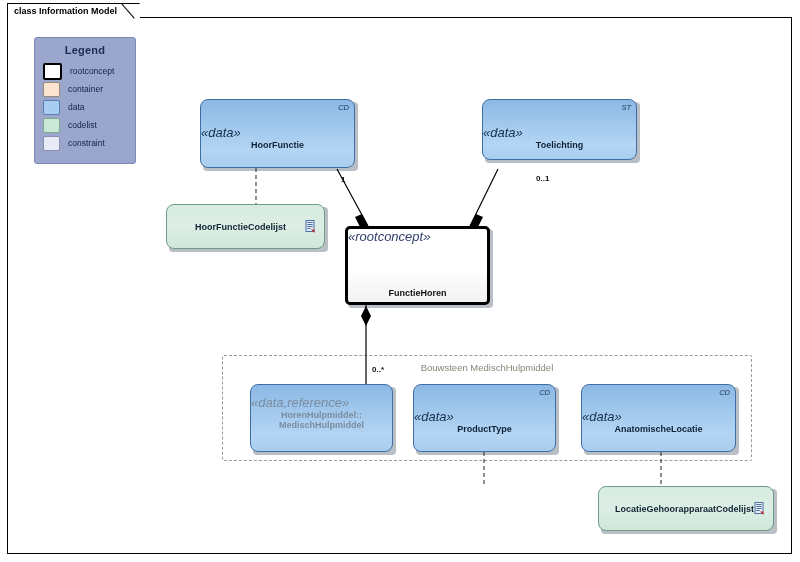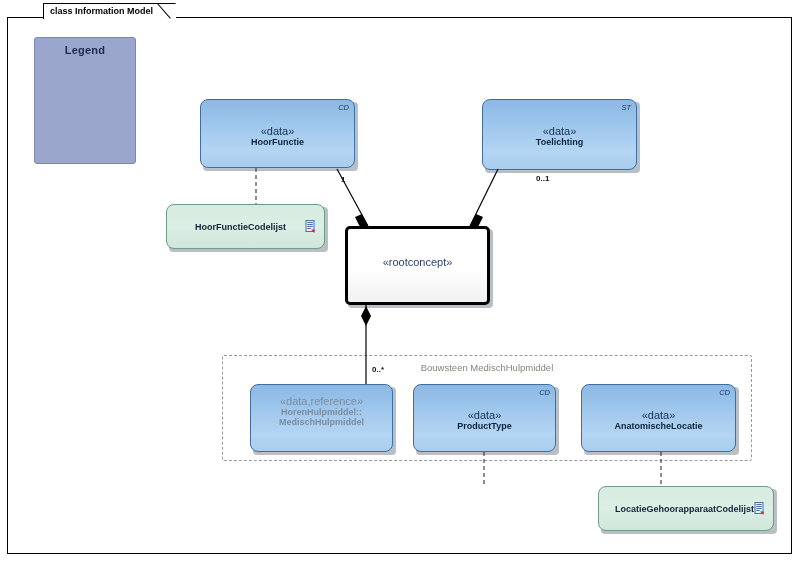--- a/index.html
+++ b/index.html
@@ -17,21 +17,20 @@
     border:1px solid #000;background:#fff;box-sizing:border-box;
   }
   .frame-tab{
     position:absolute;left:7px;top:3px;height:16px;
     box-sizing:border-box;background:#fff;
     border:1px solid #000;border-bottom:none;
     padding:1px 22px 0 6px;
     font-size:9px;font-weight:bold;color:#000;
     white-space:nowrap;line-height:13px;
     z-index:6;
-    margin-left:36px;
   }
   .frame-tab .corner{
     position:absolute;right:-1px;top:-1px;width:0;height:0;
     border-left:14px solid transparent;border-bottom:17px solid #fff;
   }
   .frame-tab .corner-line{
     position:absolute;right:-2px;top:-1px;width:20px;height:19px;overflow:hidden;
   }
   .frame-tab .corner-line:after{
     content:"";position:absolute;left:-2px;top:-3px;width:24px;height:0;
@@ -76,21 +75,21 @@
   }
   .root-box .body{
     background:linear-gradient(180deg,#ffffff 0%,#ffffff 55%,#f1f1f1 100%);
     border:3px solid #000;border-radius:5px;
   }
   .codelist-box .body{
     background:linear-gradient(180deg,#d7ece0 0%,#dceee5 50%,#cfe7da 100%);
     border:1px solid #6e9c85;
   }
   .node .stereo{
-    text-align:center;font-size:11px;color:#16304f;
+    font-size:13px;color:#16304f;font-style:italic;
   }
   .node .nm{
     text-align:center;font-size:9px;font-weight:bold;color:#0d2238;
   }
   .root-box .stereo{color:#2f3f6a;}
   .root-box .nm{color:#111;margin-top:44px;}
   .node .corner-tag{
     position:absolute;right:5px;top:3px;font-size:7.5px;
     font-style:italic;color:#1c3554;
   }
@@ -132,20 +131,42 @@
   <div class="frame-tab">
     <span>class Information Model</span>
     <span class="corner"></span>
     <span class="corner-line"></span>
   </div>
 
   <div class="frame"></div>
 
   <div class="legend">
     <div class="legend-title">Legend</div>
+    <div class="legend-rows">
+      <div class="legend-row">
+        <span class="swatch sw-root"></span>
+        <span class="legend-label">rootconcept</span>
+      </div>
+      <div class="legend-row">
+        <span class="swatch sw-container"></span>
+        <span class="legend-label">container</span>
+      </div>
+      <div class="legend-row">
+        <span class="swatch sw-data"></span>
+        <span class="legend-label">data</span>
+      </div>
+      <div class="legend-row">
+        <span class="swatch sw-codelist"></span>
+        <span class="legend-label">codelist</span>
+      </div>
+      <div class="legend-row">
+        <span class="swatch sw-constraint"></span>
+        <span class="legend-label">constraint</span>
+      </div>
+    </div>
   </div>
 
   <div class="package" style="left:222px;top:355px;width:530px;height:106px;">
     <div class="package-title">Bouwsteen MedischHulpmiddel</div>
   </div>
 
   <svg class="edges" viewBox="0 0 800 562" xmlns="http://www.w3.org/2000/svg">
 
     <line x1="337" y1="169" x2="368" y2="226" stroke="#000" stroke-width="1.2"></line>
     <polygon points="368,226 362,214 355,217 361,229" fill="#000"></polygon>
@@ -169,21 +190,21 @@
 
   <div class="node data-box" style="left:200px;top:99px;width:155px;height:69px;">
     <div class="shadow"></div>
     <div class="body">
       <div class="corner-tag">CD</div>
       <div class="stereo" style="margin-top:25px;">«data»</div>
       <div class="nm">HoorFunctie</div>
     </div>
   </div>
 
-  <div class="node data-box" style="left:482px;top:99px;width:155px;height:71px;">
+  <div class="node data-box" style="left:482px;top:99px;width:155px;height:61px;">
     <div class="shadow"></div>
     <div class="body">
       <div class="corner-tag">ST</div>
       <div class="stereo" style="margin-top:25px;">«data»</div>
       <div class="nm">Toelichting</div>
     </div>
   </div>
 
   <div class="node codelist-box" style="left:166px;top:204px;width:159px;height:45px;">
     <div class="shadow"></div>
@@ -196,21 +217,21 @@
         <rect x="3.3" y="6" width="5.4" height="1" fill="#4a6fa5"></rect>
         <rect x="3.3" y="8" width="3.4" height="1" fill="#4a6fa5"></rect>
         <polygon points="7,9.5 10.5,9.5 10.5,13 " fill="#cc2b2b"></polygon>
       </svg>
     </div>
   </div>
 
   <div class="node root-box" style="left:345px;top:226px;width:145px;height:79px;">
     <div class="shadow"></div>
     <div class="body">
-      <div class="stereo" style="margin-top:27px;">«rootconcept»</div>
+      <div class="stereo" style="margin-top:0;">«rootconcept»</div>
       <div class="nm">FunctieHoren</div>
     </div>
   </div>
 
   <div class="node data-box ref-box" style="left:250px;top:384px;width:143px;height:68px;">
     <div class="shadow"></div>
     <div class="body">
       <div class="stereo" style="margin-top:10px;">«data,reference»</div>
       <div class="nm">HorenHulpmiddel::</div>
       <div class="nm">MedischHulpmiddel</div>

